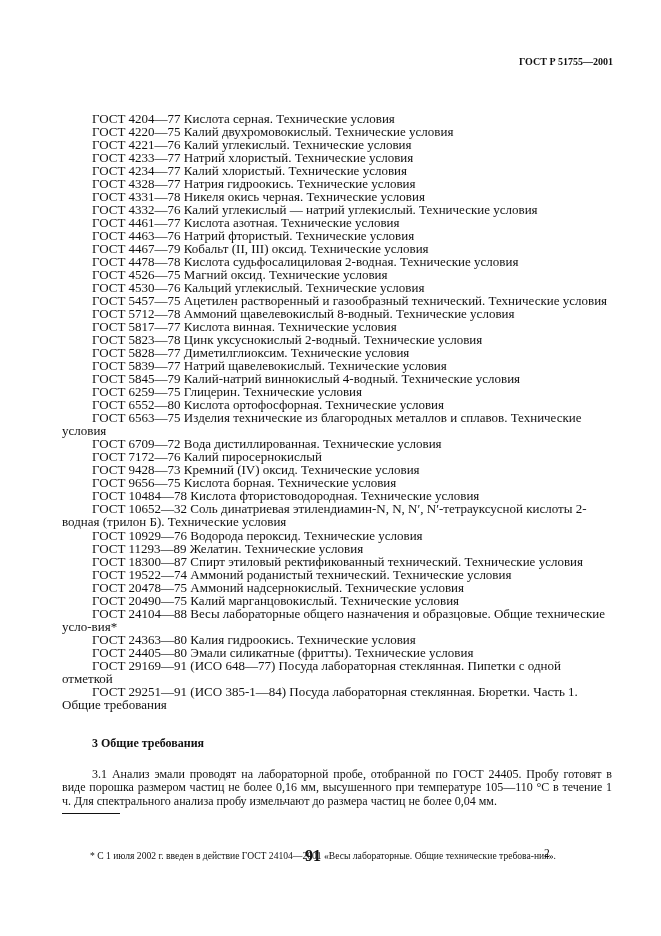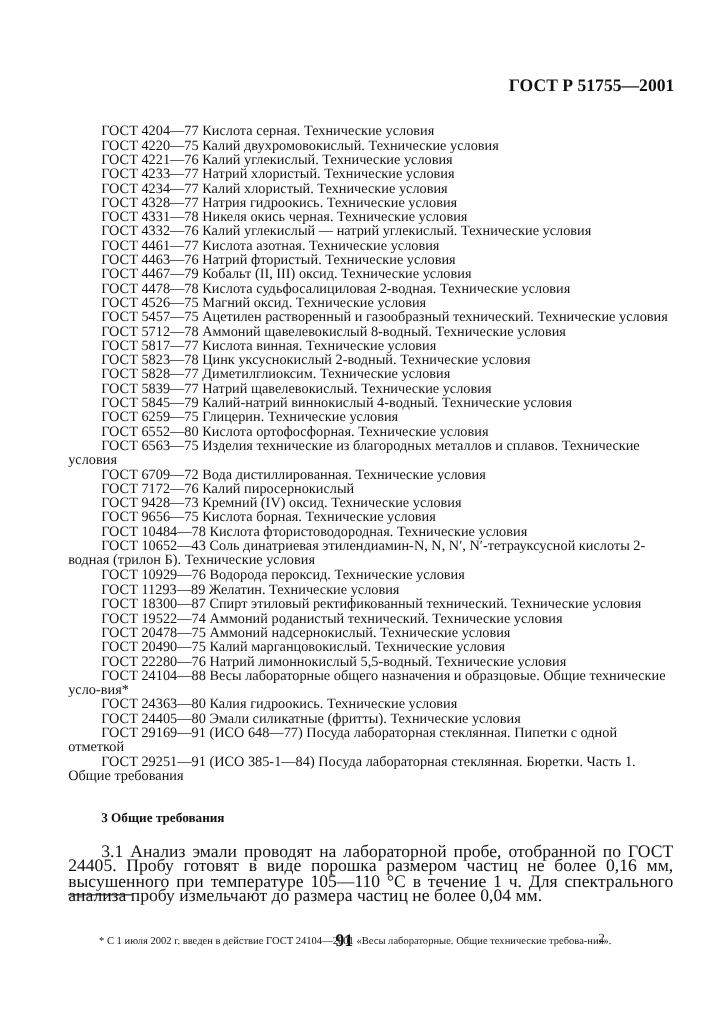--- a/index.html
+++ b/index.html
@@ -1,22 +1,22 @@
 <!DOCTYPE html>
 <html><head>
   <meta charset="utf-8">
   <style>
     html, body { margin: 0; padding: 0; background: #ffffff; }
     body { width: 661px; height: 936px; position: relative; overflow: hidden;
       font-family: "Liberation Serif", "DejaVu Serif", serif; color: #111; }
-    .header { position: absolute; top: 70px; right: 48px; font-weight: bold; font-size: 16px; }
+    .header { position: absolute; top: 56px; right: 48px; font-weight: bold; font-size: 10px; }
     .refs { position: absolute; left: 62px; top: 98px; width: 550px; font-size: 13px; line-height: 13.02px; margin-top: 14px; }
     .ref { text-indent: 30px; white-space: normal; }
     .section-title { position: absolute; left: 92px; top: 736px; font-size: 12px; font-weight: bold; }
-    .para { position: absolute; left: 62px; top: 768px; width: 550px; font-size: 16px; line-height: 13.3px;
+    .para { position: absolute; left: 62px; top: 768px; width: 550px; font-size: 12px; line-height: 13.3px;
       text-indent: 30px; text-align: justify; }
     .fn-rule { position: absolute; left: 62px; top: 813px; width: 58px; height: 0; border-top: 1px solid #111; }
     .footnote { position: absolute; left: 62px; top: 850px; width: 550px; font-size: 9.6px; line-height: 12px;
       text-indent: 28px; }
     .page-num { position: absolute; top: 847px; left: 305px; font-size: 16px; font-weight: bold; }
     .page-num-right { position: absolute; top: 847px; left: 544px; font-size: 11.5px; }
   </style>
 </head>
 <body>
 
@@ -29,43 +29,43 @@
     <div class="ref">ГОСТ 4233—77 Натрий хлористый. Технические условия</div>
     <div class="ref">ГОСТ 4234—77 Калий хлористый. Технические условия</div>
     <div class="ref">ГОСТ 4328—77 Натрия гидроокись. Технические условия</div>
     <div class="ref">ГОСТ 4331—78 Никеля окись черная. Технические условия</div>
     <div class="ref">ГОСТ 4332—76 Калий углекислый — натрий углекислый. Технические условия</div>
     <div class="ref">ГОСТ 4461—77 Кислота азотная. Технические условия</div>
     <div class="ref">ГОСТ 4463—76 Натрий фтористый. Технические условия</div>
     <div class="ref">ГОСТ 4467—79 Кобальт (II, III) оксид. Технические условия</div>
     <div class="ref">ГОСТ 4478—78 Кислота судьфосалициловая 2-водная. Технические условия</div>
     <div class="ref">ГОСТ 4526—75 Магний оксид. Технические условия</div>
+    <div class="ref">ГОСТ 4530—76 Кальций углекислый. Технические условия</div>
     <div class="ref">ГОСТ 5457—75 Ацетилен растворенный и газообразный технический. Технические условия</div>
     <div class="ref">ГОСТ 5712—78 Аммоний щавелевокислый 8-водный. Технические условия</div>
     <div class="ref">ГОСТ 5817—77 Кислота винная. Технические условия</div>
     <div class="ref">ГОСТ 5823—78 Цинк уксуснокислый 2-водный. Технические условия</div>
     <div class="ref">ГОСТ 5828—77 Диметилглиоксим. Технические условия</div>
     <div class="ref">ГОСТ 5839—77 Натрий щавелевокислый. Технические условия</div>
     <div class="ref">ГОСТ 5845—79 Калий-натрий виннокислый 4-водный. Технические условия</div>
     <div class="ref">ГОСТ 6259—75 Глицерин. Технические условия</div>
     <div class="ref">ГОСТ 6552—80 Кислота ортофосфорная. Технические условия</div>
     <div class="ref">ГОСТ 6563—75 Изделия технические из благородных металлов и сплавов. Технические условия</div>
     <div class="ref">ГОСТ 6709—72 Вода дистиллированная. Технические условия</div>
     <div class="ref">ГОСТ 7172—76 Калий пиросернокислый</div>
     <div class="ref">ГОСТ 9428—73 Кремний (IV) оксид. Технические условия</div>
     <div class="ref">ГОСТ 9656—75 Кислота борная. Технические условия</div>
     <div class="ref">ГОСТ 10484—78 Кислота фтористоводородная. Технические условия</div>
-    <div class="ref">ГОСТ 10652—43 Соль динатриевая этилендиамин-N, N, N′, N′-тетрауксусной кислоты 2-водная (трилон Б). Технические условия</div>
+    <div class="ref">ГОСТ 10652—32 Соль динатриевая этилендиамин-N, N, N′, N′-тетрауксусной кислоты 2-водная (трилон Б). Технические условия</div>
     <div class="ref">ГОСТ 10929—76 Водорода пероксид. Технические условия</div>
     <div class="ref">ГОСТ 11293—89 Желатин. Технические условия</div>
     <div class="ref">ГОСТ 18300—87 Спирт этиловый ректификованный технический. Технические условия</div>
     <div class="ref">ГОСТ 19522—74 Аммоний роданистый технический. Технические условия</div>
     <div class="ref">ГОСТ 20478—75 Аммоний надсернокислый. Технические условия</div>
     <div class="ref">ГОСТ 20490—75 Калий марганцовокислый. Технические условия</div>
-    <div class="ref">ГОСТ 22280—76 Натрий лимоннокислый 5,5-водный. Технические условия</div>
     <div class="ref">ГОСТ 24104—88 Весы лабораторные общего назначения и образцовые. Общие технические усло-вия*</div>
     <div class="ref">ГОСТ 24363—80 Калия гидроокись. Технические условия</div>
     <div class="ref">ГОСТ 24405—80 Эмали силикатные (фритты). Технические условия</div>
     <div class="ref">ГОСТ 29169—91 (ИСО 648—77) Посуда лабораторная стеклянная. Пипетки с одной отметкой</div>
     <div class="ref">ГОСТ 29251—91 (ИСО 385-1—84) Посуда лабораторная стеклянная. Бюретки. Часть 1. Общие требования</div>
   </div>
 
 <div class="section-title">3 Общие требования</div>
 <div class="para">3.1 Анализ эмали проводят на лабораторной пробе, отобранной по ГОСТ 24405. Пробу готовят в виде порошка размером частиц не более 0,16 мм, высушенного при температуре 105—110 °С в течение 1 ч. Для спектрального анализа пробу измельчают до размера частиц не более 0,04 мм.</div>
 

